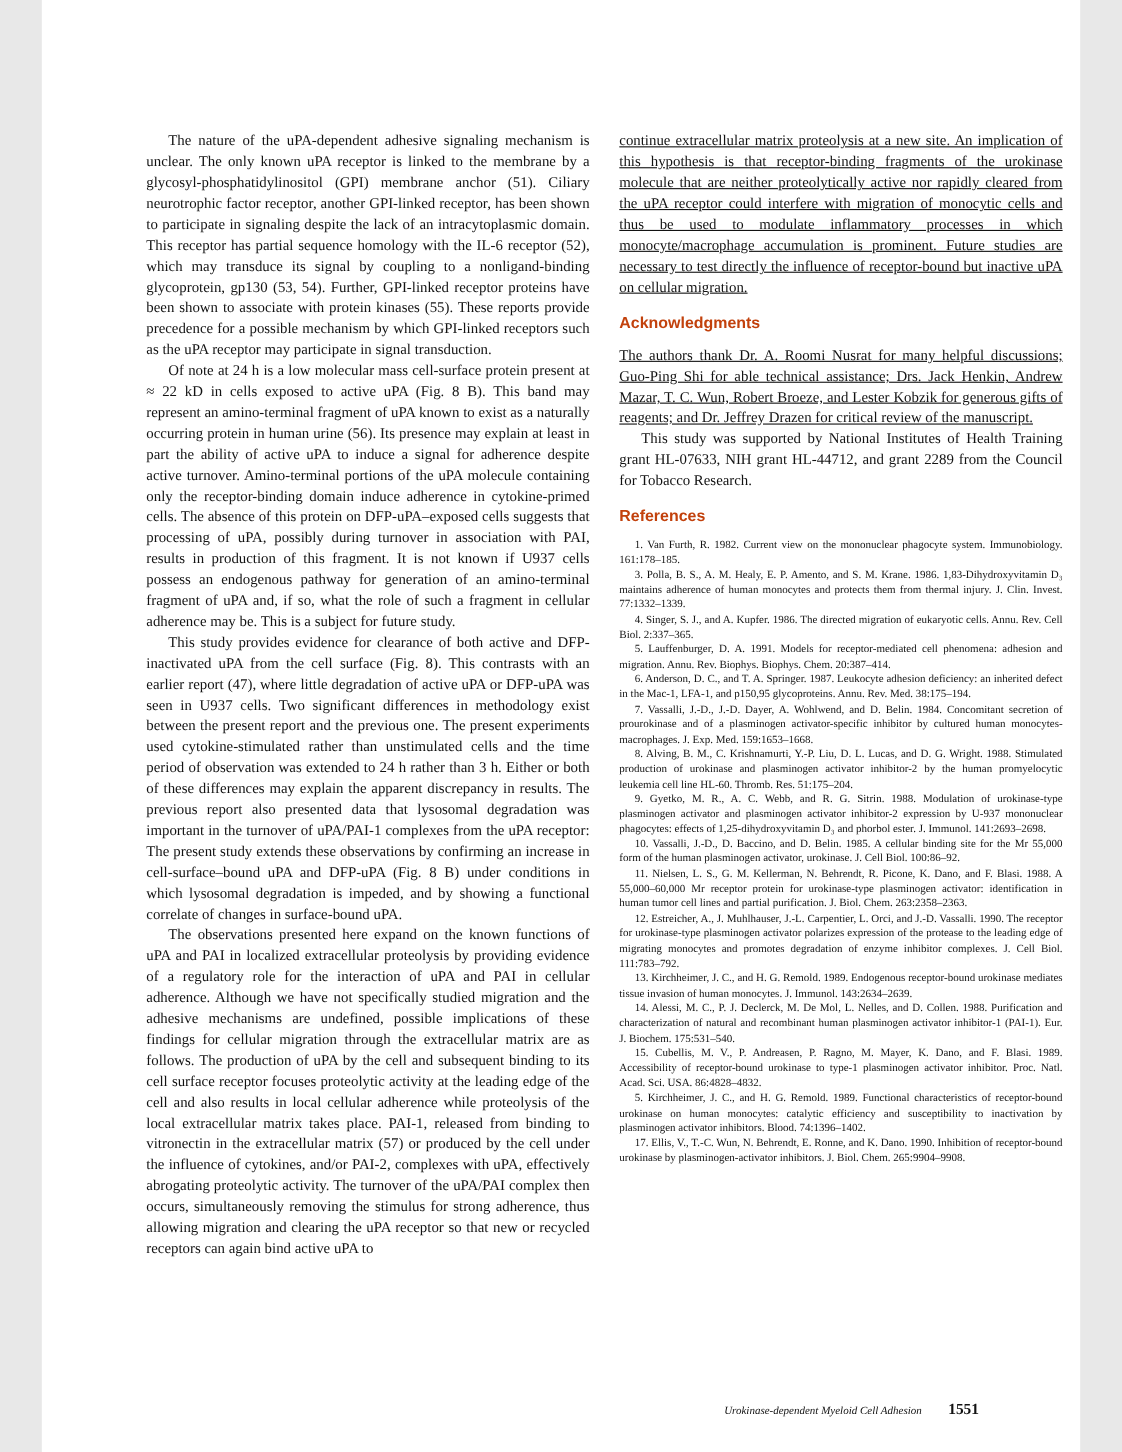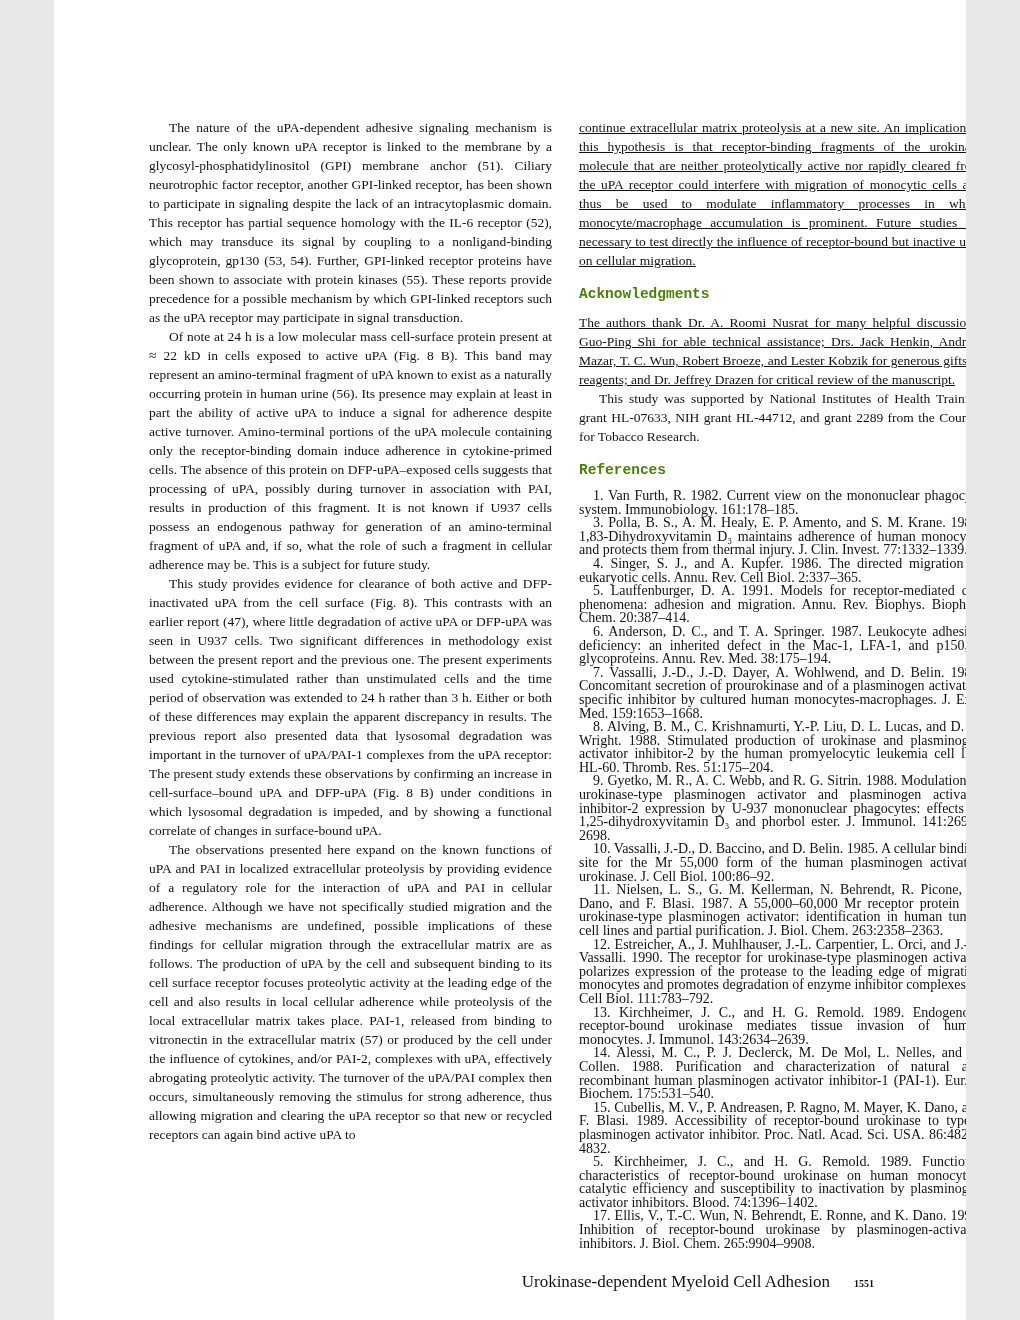--- a/index.html
+++ b/index.html
@@ -9,20 +9,21 @@
   }
   .page {
     position: relative;
     width: 912px;
     height: 1320px;
     margin: 0 auto;
     background: #ffffff;
     overflow: hidden;
     font-family: "Liberation Serif", serif;
     color: #121212;
+    padding-left: 32px;
   }
   .content {
     position: absolute;
     left: 95px;
     top: 118px;
     width: 833px;
     display: flex;
     gap: 27px;
   }
   .col {
@@ -33,45 +34,46 @@
     margin: 0;
     font-size: 13.5px;
     line-height: 19px;
     text-indent: 20px;
   }
   p.noindent {
     text-indent: 0;
     text-decoration: underline;
   }
   h2.section {
-    font-family: Liberation Mono, monospace;
+    font-family: Liberation Sans, sans-serif;
     font-size: 14.5px;
     font-weight: bold;
     margin: 16px 0 11px 0;
     text-align: left;
-    color: #4d7c0f;
+    color: #c2410c;
   }
   .refs p.ref {
     margin: 0;
-    font-size: 14px;
+    font-size: 10px;
     line-height: 13.6px;
     text-indent: 14px;
   }
   .footer {
     position: absolute;
     right: 92px;
     top: 1272px;
     white-space: nowrap;
   }
   .running-title {
-    font-size: 17px;
+    font-style: italic;
+    font-size: 10px;
   }
   .page-number {
     font-weight: bold;
-    font-size: 10px;
+    font-size: 14px;
     margin-left: 20px;
   }
 </style>
 </head>
 <body>
 
 <div class="page">
 
   <div class="content">
 
@@ -114,21 +116,21 @@
           <p class="ref">6. Anderson, D. C., and T. A. Springer. 1987. Leukocyte adhesion deficiency: an inherited defect in the Mac-1, LFA-1, and p150,95 glycoproteins. Annu. Rev. Med. 38:175–194.</p>
 
           <p class="ref">7. Vassalli, J.-D., J.-D. Dayer, A. Wohlwend, and D. Belin. 1984. Concomitant secretion of prourokinase and of a plasminogen activator-specific inhibitor by cultured human monocytes-macrophages. J. Exp. Med. 159:1653–1668.</p>
 
           <p class="ref">8. Alving, B. M., C. Krishnamurti, Y.-P. Liu, D. L. Lucas, and D. G. Wright. 1988. Stimulated production of urokinase and plasminogen activator inhibitor-2 by the human promyelocytic leukemia cell line HL-60. Thromb. Res. 51:175–204.</p>
 
           <p class="ref">9. Gyetko, M. R., A. C. Webb, and R. G. Sitrin. 1988. Modulation of urokinase-type plasminogen activator and plasminogen activator inhibitor-2 expression by U-937 mononuclear phagocytes: effects of 1,25-dihydroxyvitamin D₃ and phorbol ester. J. Immunol. 141:2693–2698.</p>
 
           <p class="ref">10. Vassalli, J.-D., D. Baccino, and D. Belin. 1985. A cellular binding site for the Mr 55,000 form of the human plasminogen activator, urokinase. J. Cell Biol. 100:86–92.</p>
 
-          <p class="ref">11. Nielsen, L. S., G. M. Kellerman, N. Behrendt, R. Picone, K. Dano, and F. Blasi. 1987. A 55,000–60,000 Mr receptor protein for urokinase-type plasminogen activator: identification in human tumor cell lines and partial purification. J. Biol. Chem. 263:2358–2363.</p>
+          <p class="ref">11. Nielsen, L. S., G. M. Kellerman, N. Behrendt, R. Picone, K. Dano, and F. Blasi. 1988. A 55,000–60,000 Mr receptor protein for urokinase-type plasminogen activator: identification in human tumor cell lines and partial purification. J. Biol. Chem. 263:2358–2363.</p>
 
           <p class="ref">12. Estreicher, A., J. Muhlhauser, J.-L. Carpentier, L. Orci, and J.-D. Vassalli. 1990. The receptor for urokinase-type plasminogen activator polarizes expression of the protease to the leading edge of migrating monocytes and promotes degradation of enzyme inhibitor complexes. J. Cell Biol. 111:783–792.</p>
 
           <p class="ref">13. Kirchheimer, J. C., and H. G. Remold. 1989. Endogenous receptor-bound urokinase mediates tissue invasion of human monocytes. J. Immunol. 143:2634–2639.</p>
 
           <p class="ref">14. Alessi, M. C., P. J. Declerck, M. De Mol, L. Nelles, and D. Collen. 1988. Purification and characterization of natural and recombinant human plasminogen activator inhibitor-1 (PAI-1). Eur. J. Biochem. 175:531–540.</p>
 
           <p class="ref">15. Cubellis, M. V., P. Andreasen, P. Ragno, M. Mayer, K. Dano, and F. Blasi. 1989. Accessibility of receptor-bound urokinase to type-1 plasminogen activator inhibitor. Proc. Natl. Acad. Sci. USA. 86:4828–4832.</p>
 
           <p class="ref">5. Kirchheimer, J. C., and H. G. Remold. 1989. Functional characteristics of receptor-bound urokinase on human monocytes: catalytic efficiency and susceptibility to inactivation by plasminogen activator inhibitors. Blood. 74:1396–1402.</p>

